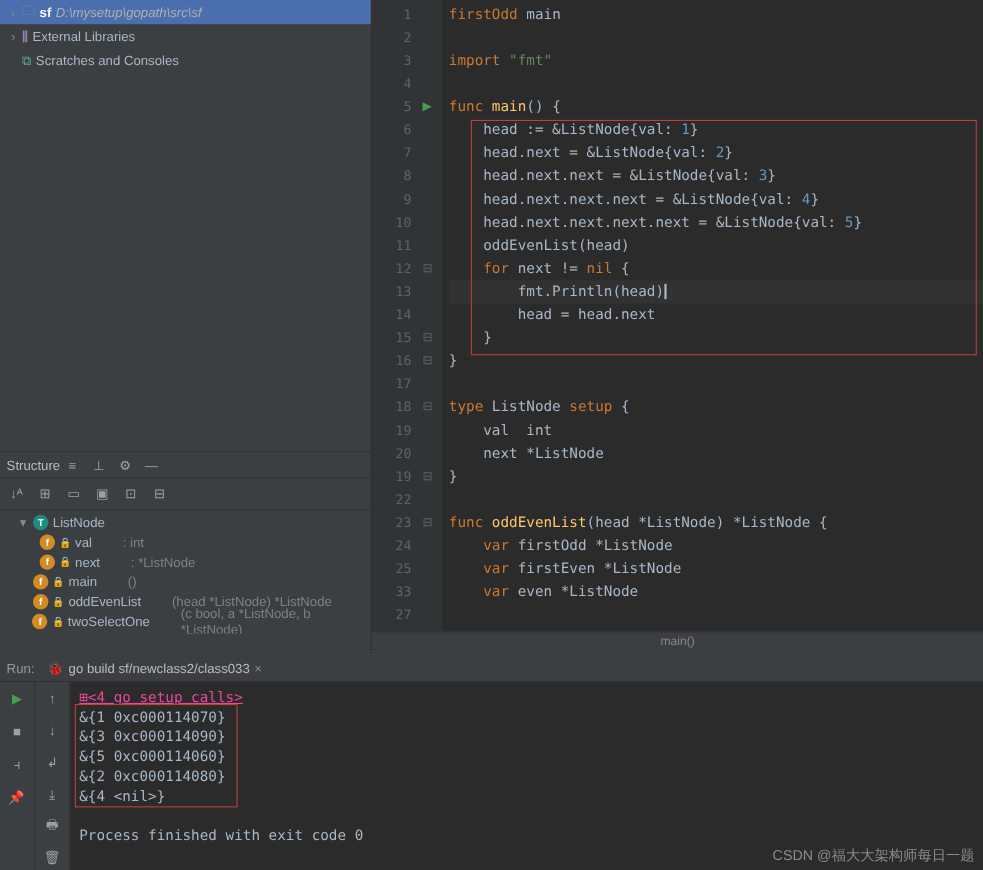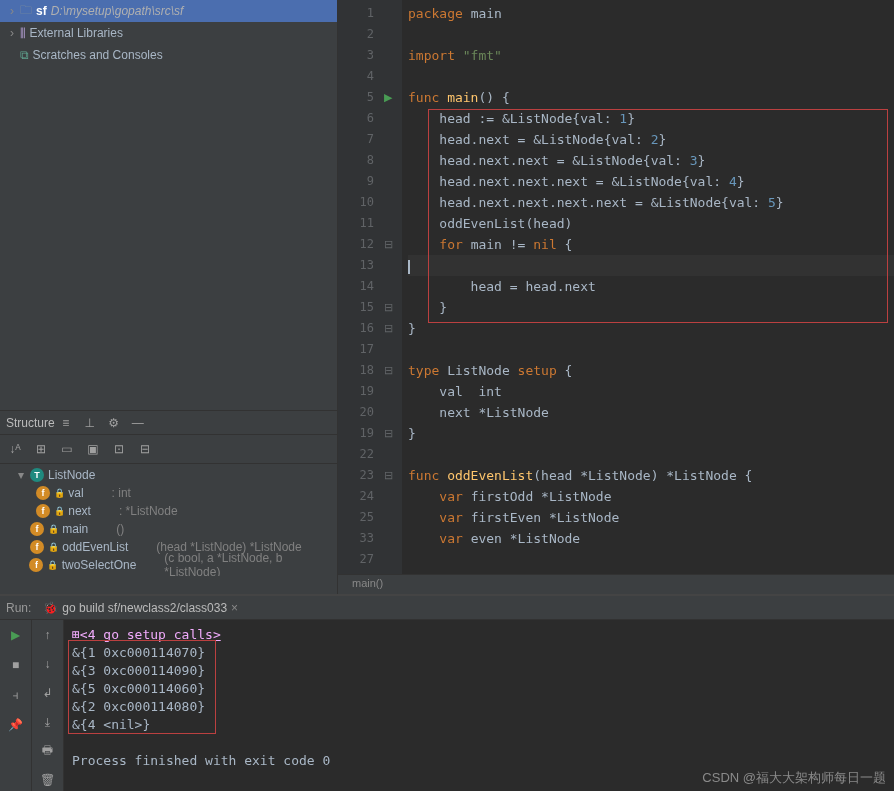--- a/index.html
+++ b/index.html
@@ -108,21 +108,21 @@
     .c-func-def { color:#ffc66d; }
     .c-pkg { color:#a9b7c6; }
     .run-mark { color:#499c54; }
     .red-box {
       position:absolute; border:1px solid #bb4040;
       pointer-events:none;
     }
     .ed-crumb {
       position:absolute; bottom:0; left:0; right:0; height:20px;
       background:#3c3f41; border-top:1px solid #323232;
-      padding:2px 14px; color:#888; font-size:11px;
+      padding:2px 14px; color:#888; font-size:11px;text-align:center;
     }
     .caret-box { display:inline-block; border:1px solid #a9b7c6; width:1px; height:14px; vertical-align:middle; }
     .hl-line { background:#323232; }
 
     
     .run-panel {
       position:absolute; top:594px; left:0; right:0; bottom:0;
       background:#2b2b2b;
       border-top: 2px solid #444;
     }
@@ -151,21 +151,21 @@
       border-right:1px solid #323232;
     }
     .side-btn { width:22px; height:22px; display:flex;align-items:center;justify-content:center; color:#a0a0a0; cursor:pointer; }
     .play-icon { color:#499c54; }
     .console {
       flex:1; font-family:"Consolas", monospace;
       font-size:13px; line-height:18px;
       padding:6px 8px; color:#a9b7c6;
       position:relative;
     }
-    .console .gray { color:#f0abfc;text-decoration:underline; }
+    .console .gray { color:#ec4899;text-decoration:underline; }
     .watermark {
       position:absolute; bottom:4px; right:8px;
       color:#8a8a8a; font-size:13px;
     }
   </style>
 </head>
 <body>
 
 <div class="project-panel">
   <div class="project-row sf-row">
@@ -300,33 +300,33 @@
       <div style="height: 21px;">⊟</div>
       <div style="height: 21px;">&nbsp;</div>
       <div style="height: 21px;">⊟</div>
       <div style="height: 21px;">&nbsp;</div>
       <div style="height: 21px;">&nbsp;</div>
       <div style="height: 21px;">&nbsp;</div>
       <div style="height: 21px;">&nbsp;</div>
     </div>
   <div class="code" id="code">
     <div class="red-box" style="top:109px;left:26px;width:460px;height:214px;"></div>
-  <div class="ln"><span class="c-key">package </span><span class="c-pkg">main</span></div>
+  <div class="ln"><span class="c-key">firstOdd </span><span class="c-pkg">main</span></div>
       <div class="ln">&nbsp;</div>
       <div class="ln"><span class="c-key">import </span><span class="c-str">"fmt"</span></div>
       <div class="ln">&nbsp;</div>
       <div class="ln"><span class="c-key">func </span><span class="c-func-def">main</span><span class="c-ident">() {</span></div>
       <div class="ln"><span class="c-ident">    head := &amp;ListNode{val: </span><span class="c-num">1</span><span class="c-ident">}</span></div>
       <div class="ln"><span class="c-ident">    head.next = &amp;ListNode{val: </span><span class="c-num">2</span><span class="c-ident">}</span></div>
       <div class="ln"><span class="c-ident">    head.next.next = &amp;ListNode{val: </span><span class="c-num">3</span><span class="c-ident">}</span></div>
       <div class="ln"><span class="c-ident">    head.next.next.next = &amp;ListNode{val: </span><span class="c-num">4</span><span class="c-ident">}</span></div>
       <div class="ln"><span class="c-ident">    head.next.next.next.next = &amp;ListNode{val: </span><span class="c-num">5</span><span class="c-ident">}</span></div>
       <div class="ln"><span class="c-ident">    oddEvenList(head)</span></div>
-      <div class="ln"><span class="c-ident">    </span><span class="c-key">for </span><span class="c-ident">main != </span><span class="c-key">nil</span><span class="c-ident"> {</span></div>
-      <div class="ln hl-line"><span class="caret-box"></span></div>
+      <div class="ln"><span class="c-ident">    </span><span class="c-key">for </span><span class="c-ident">next != </span><span class="c-key">nil</span><span class="c-ident"> {</span></div>
+      <div class="ln hl-line"><span class="c-ident">        fmt.Println(head)</span><span class="caret-box"></span></div>
       <div class="ln"><span class="c-ident">        head = head.next</span></div>
       <div class="ln"><span class="c-ident">    }</span></div>
       <div class="ln"><span class="c-ident">}</span></div>
       <div class="ln">&nbsp;</div>
       <div class="ln"><span class="c-key">type </span><span class="c-ident">ListNode </span><span class="c-key">setup</span><span class="c-ident"> {</span></div>
       <div class="ln"><span class="c-ident">    val  </span><span class="c-type">int</span></div>
       <div class="ln"><span class="c-ident">    next *ListNode</span></div>
       <div class="ln"><span class="c-ident">}</span></div>
       <div class="ln">&nbsp;</div>
       <div class="ln"><span class="c-key">func </span><span class="c-func-def">oddEvenList</span><span class="c-ident">(head *ListNode) *ListNode {</span></div>

